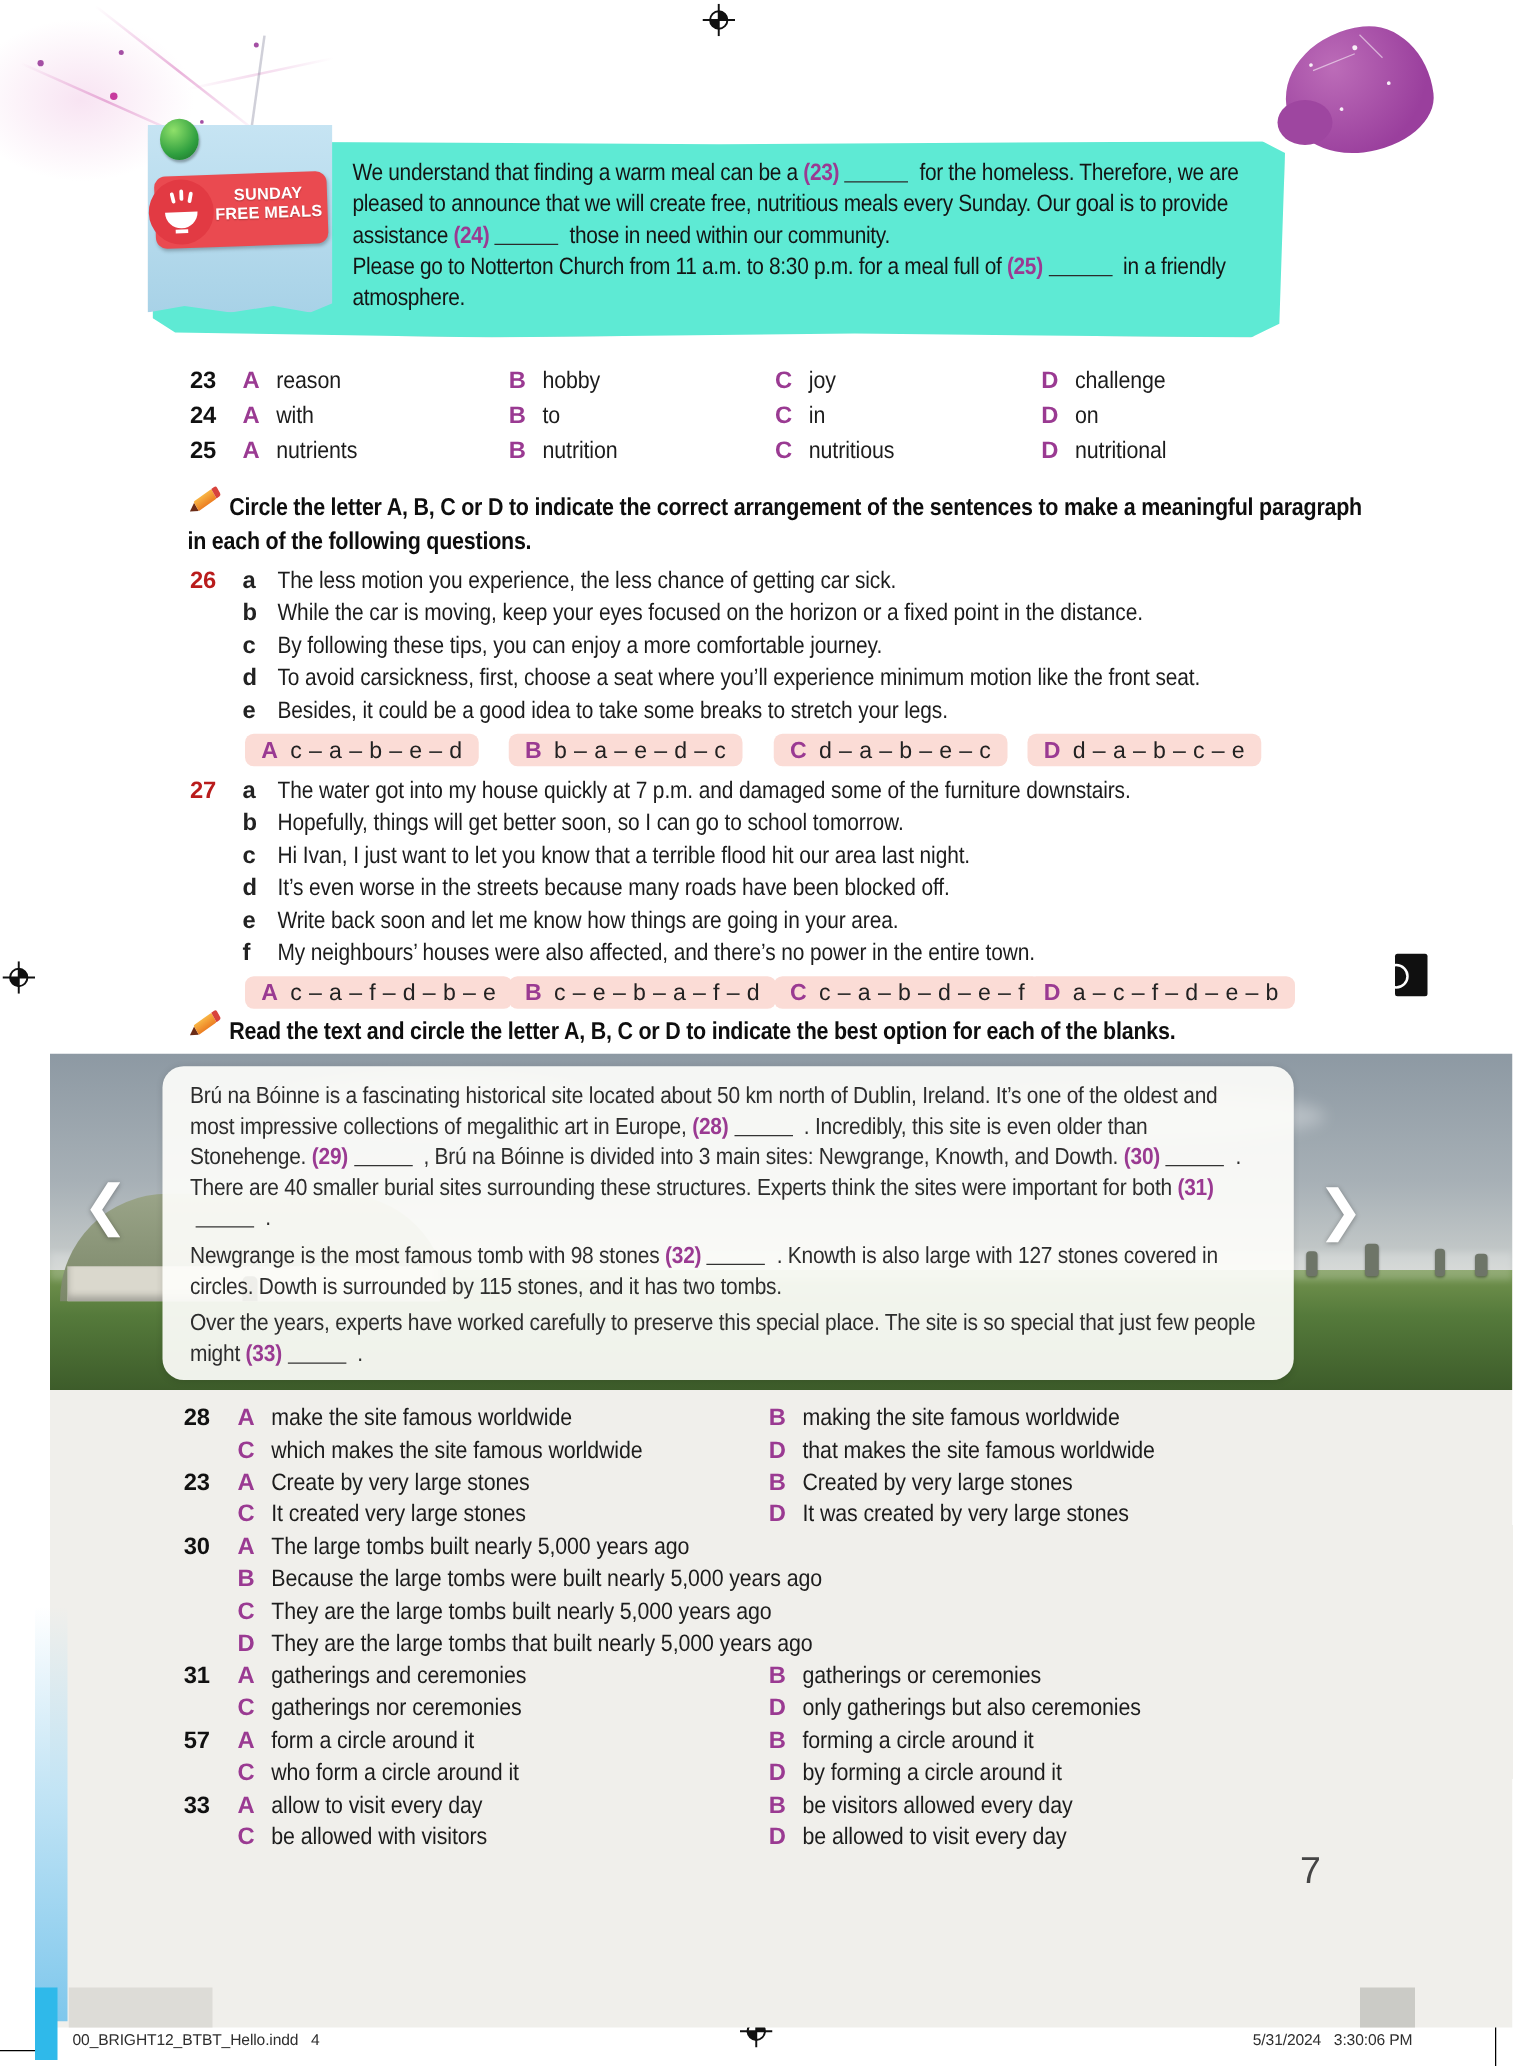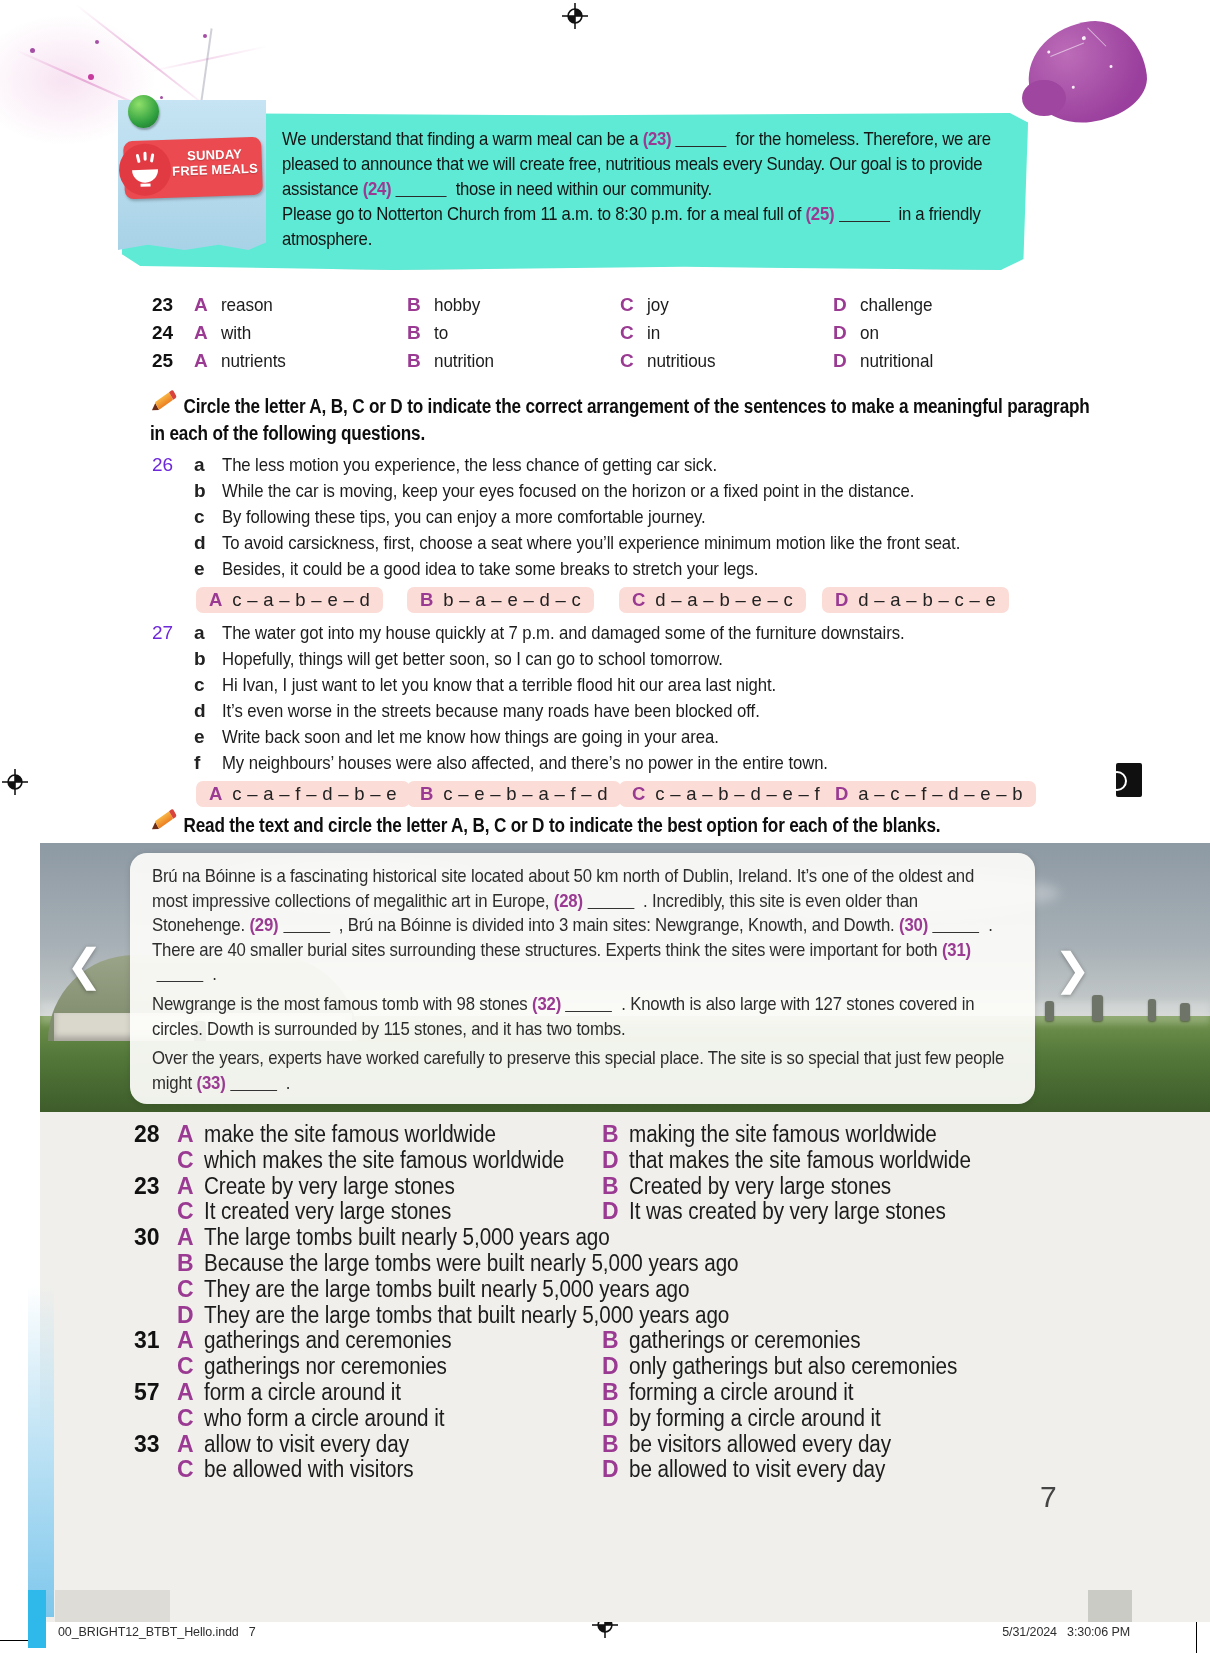--- a/index.html
+++ b/index.html
@@ -66,21 +66,21 @@
   #instr2{top:812px}
   .pencil{display:inline-block;position:relative;width:32px;height:24px;vertical-align:-5px;margin-right:6px}
   .pencil-inner{position:absolute;left:1px;top:8px;display:flex;align-items:center;transform:rotate(-32deg);transform-origin:20% 50%}
   .pencil-tip{width:0;height:0;border-top:4.5px solid transparent;border-bottom:4.5px solid transparent;border-right:7px solid #6b2c17}
   .pencil-body{width:19px;height:9px;background:linear-gradient(180deg,#f8b544,#ec7e22);border-radius:1px}
   .pencil-cap{width:5px;height:9px;background:#d8433c;border-radius:0 2px 2px 0}
 
   
   #arr{position:absolute;left:152px;top:452px;width:980px;font-size:19px}
   .sent-row{display:flex;line-height:26px}
-  .sent-num{width:42px;font-weight:400;color:#6d28d9}
+  .sent-num{width:42px;font-weight:700;color:#b91c1c}
   .sent-letter{width:28px;font-weight:700;color:#222}
   .sent-text{display:inline-block;color:#1c1c1c;transform:scaleX(.88);transform-origin:0 50%;white-space:nowrap}
   .pill-row{position:relative;height:30px;margin:4px 0 4px}
   .pill{position:absolute;top:1px;height:26px;display:flex;align-items:center;background:#fbdcd6;border-radius:7px;
         padding:0 13px;font-size:18.5px;color:#222}
   .pill-letter{font-weight:700;color:#9a3a92;margin-right:10px}
   .pill-seq{letter-spacing:.3px}
 
   
   #photo{position:absolute;left:40px;top:843px;width:1170px;height:269px;overflow:hidden;
@@ -105,21 +105,21 @@
   #passage .blank{width:52px;border-bottom:1.5px solid #333}
 
   
   #panel{position:absolute;left:40px;top:1112px;width:1170px;height:510px;background:#f0efeb}
   #panel-dark-l{position:absolute;left:55px;top:1590px;width:115px;height:32px;background:#dddcd7}
   #panel-dark-r{position:absolute;left:1088px;top:1590px;width:44px;height:32px;background:#cbcbc6}
   #bluestrip{position:absolute;left:28px;top:1285px;width:26px;height:332px;
              background:linear-gradient(180deg,rgba(140,200,235,0) 0%,#c2e4f5 45%,#7ec7ec 100%)}
   #cyanblock{position:absolute;left:28px;top:1590px;width:18px;height:58px;background:#2fb9ea}
 
-  #mcq-2833{position:absolute;left:134px;top:1122px;width:1000px;font-size:23px}
+  #mcq-2833{position:absolute;left:147px;top:1122px;width:1000px;font-size:19px}
   .c-row{position:relative;height:25.8px;line-height:25.8px}
   .c-num{position:absolute;left:0;font-weight:700;color:#111}
   .c-opt{position:absolute;display:flex;align-items:baseline}
   .c-opt1{left:43px}
   .c-opt2{left:468px}
 
   #pageno{position:absolute;left:1040px;top:1480px;font-size:30px;color:#454545}
 
   
   .foot{position:absolute;top:1625px;font-size:12.5px;color:#2e2e2e;white-space:pre}
@@ -533,14 +533,14 @@
       </span>
       <span class="c-opt c-opt2">
         <span class="opt-letter">D</span>
         <span class="opt-text">be allowed to visit every day</span>
       </span>
     </div>
   </div>
 
 <div id="pageno">7</div>
 
-<div class="foot" id="foot-left">00_BRIGHT12_BTBT_Hello.indd   7</div>
+<div class="foot" id="foot-left">00_BRIGHT12_BTBT_Hello.indd   4</div>
 <div class="foot" id="foot-right">5/31/2024   3:30:06 PM</div>
 
 </body></html>

